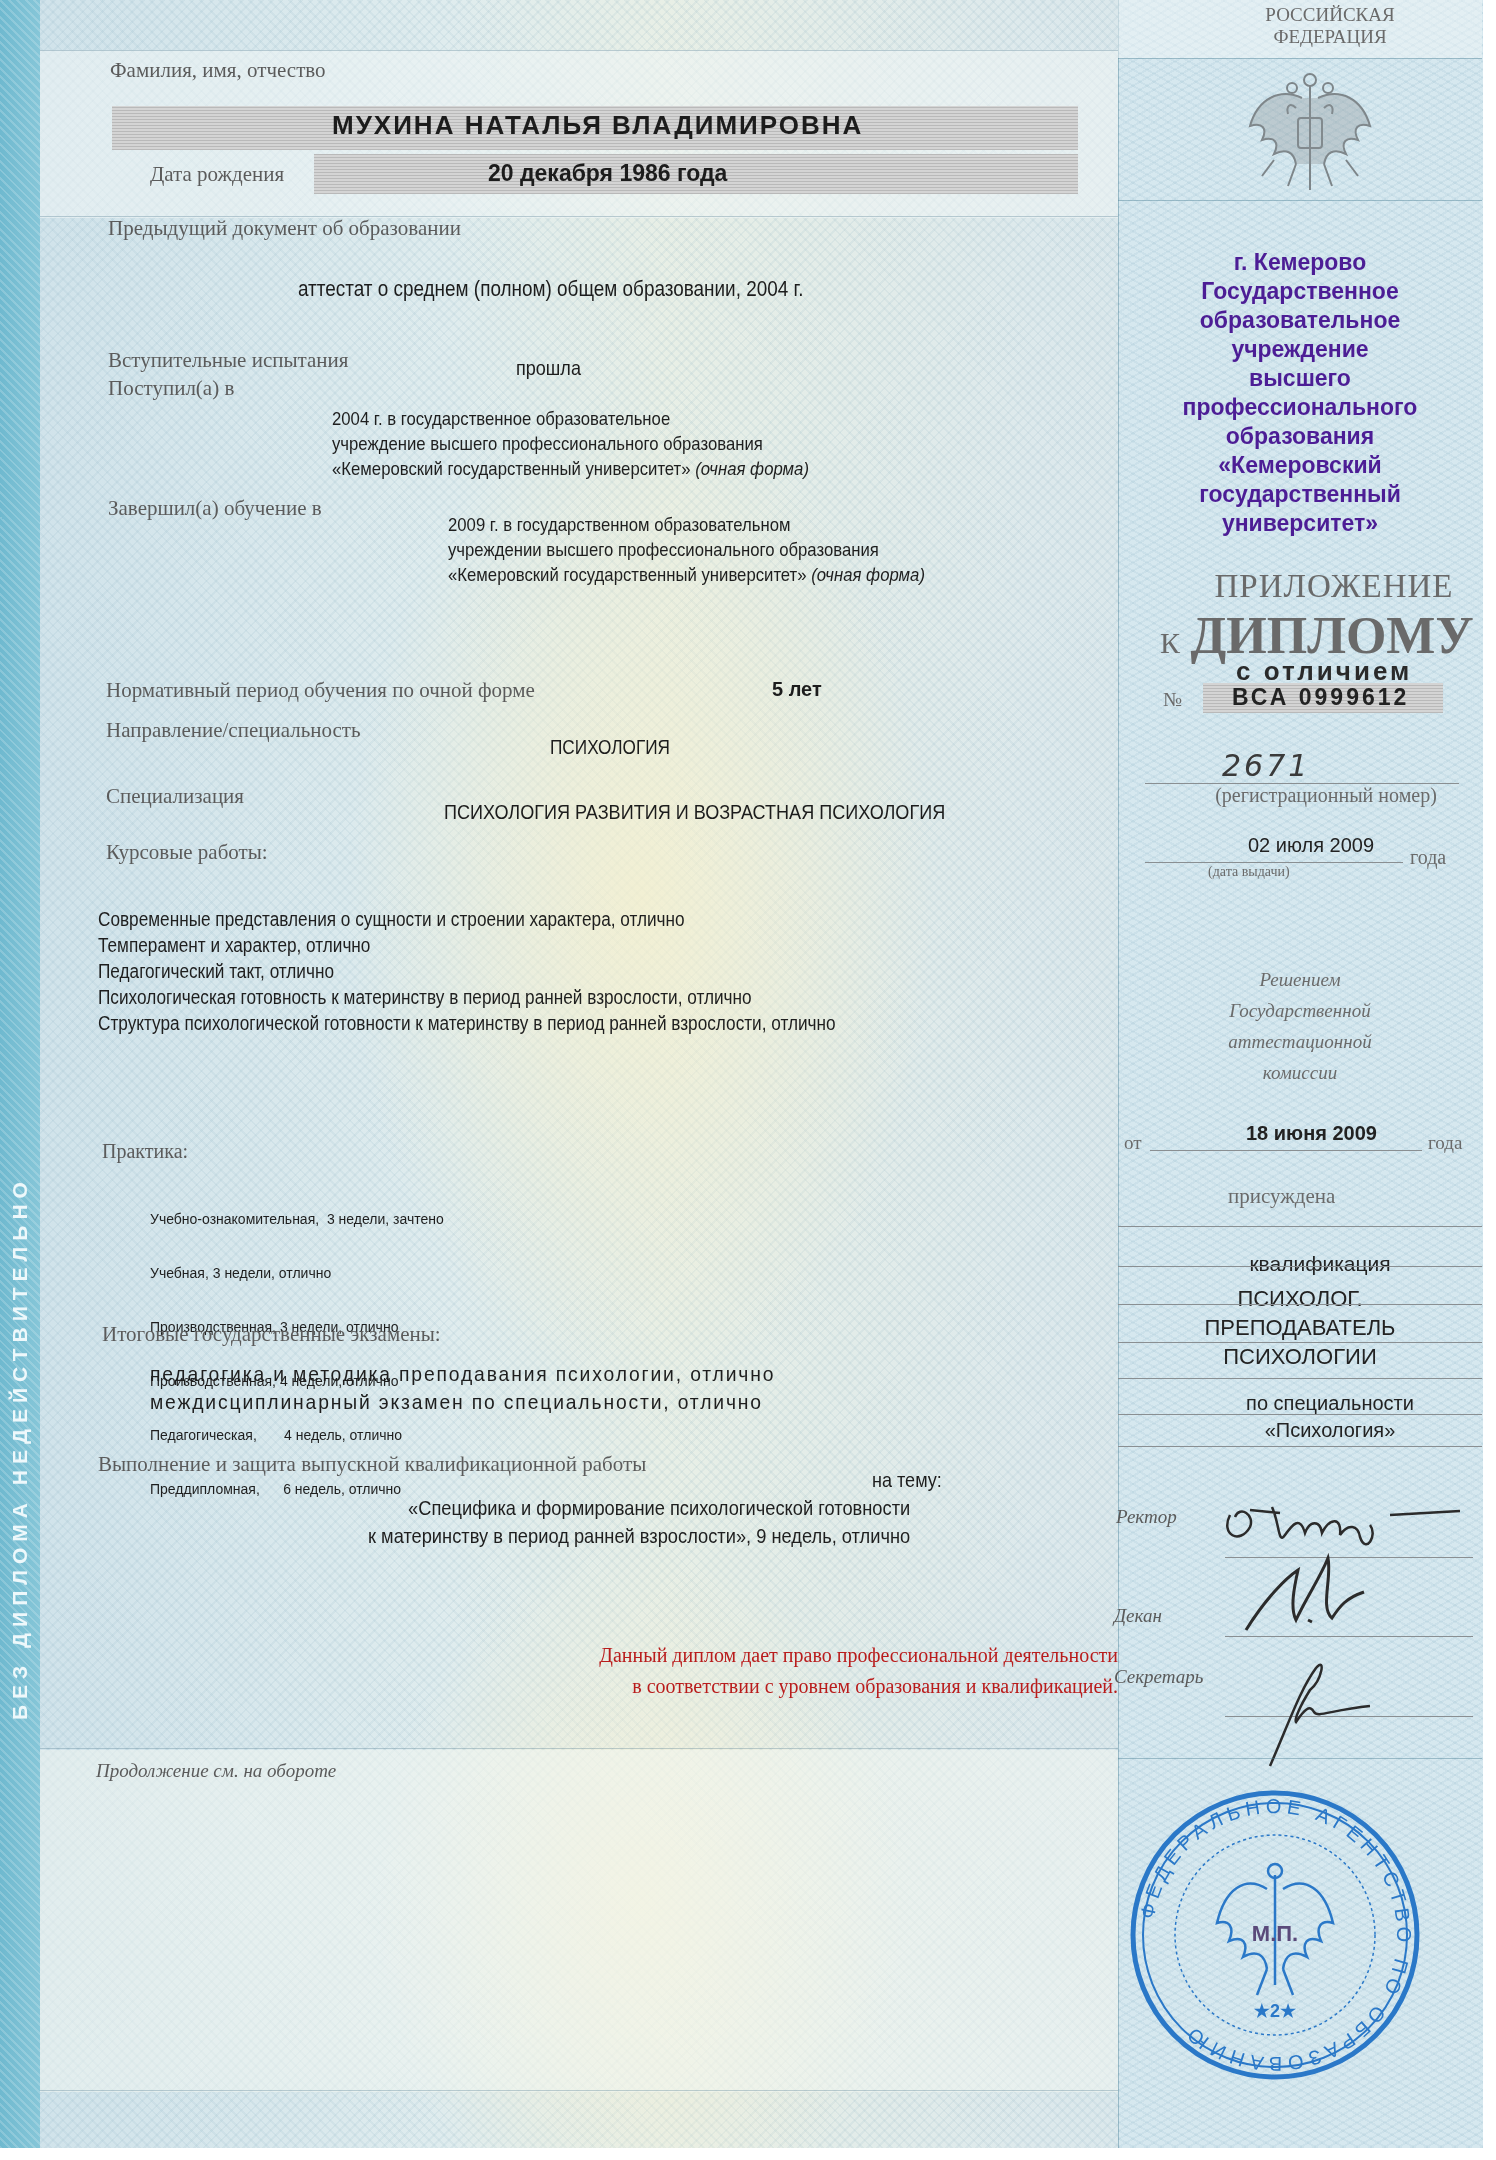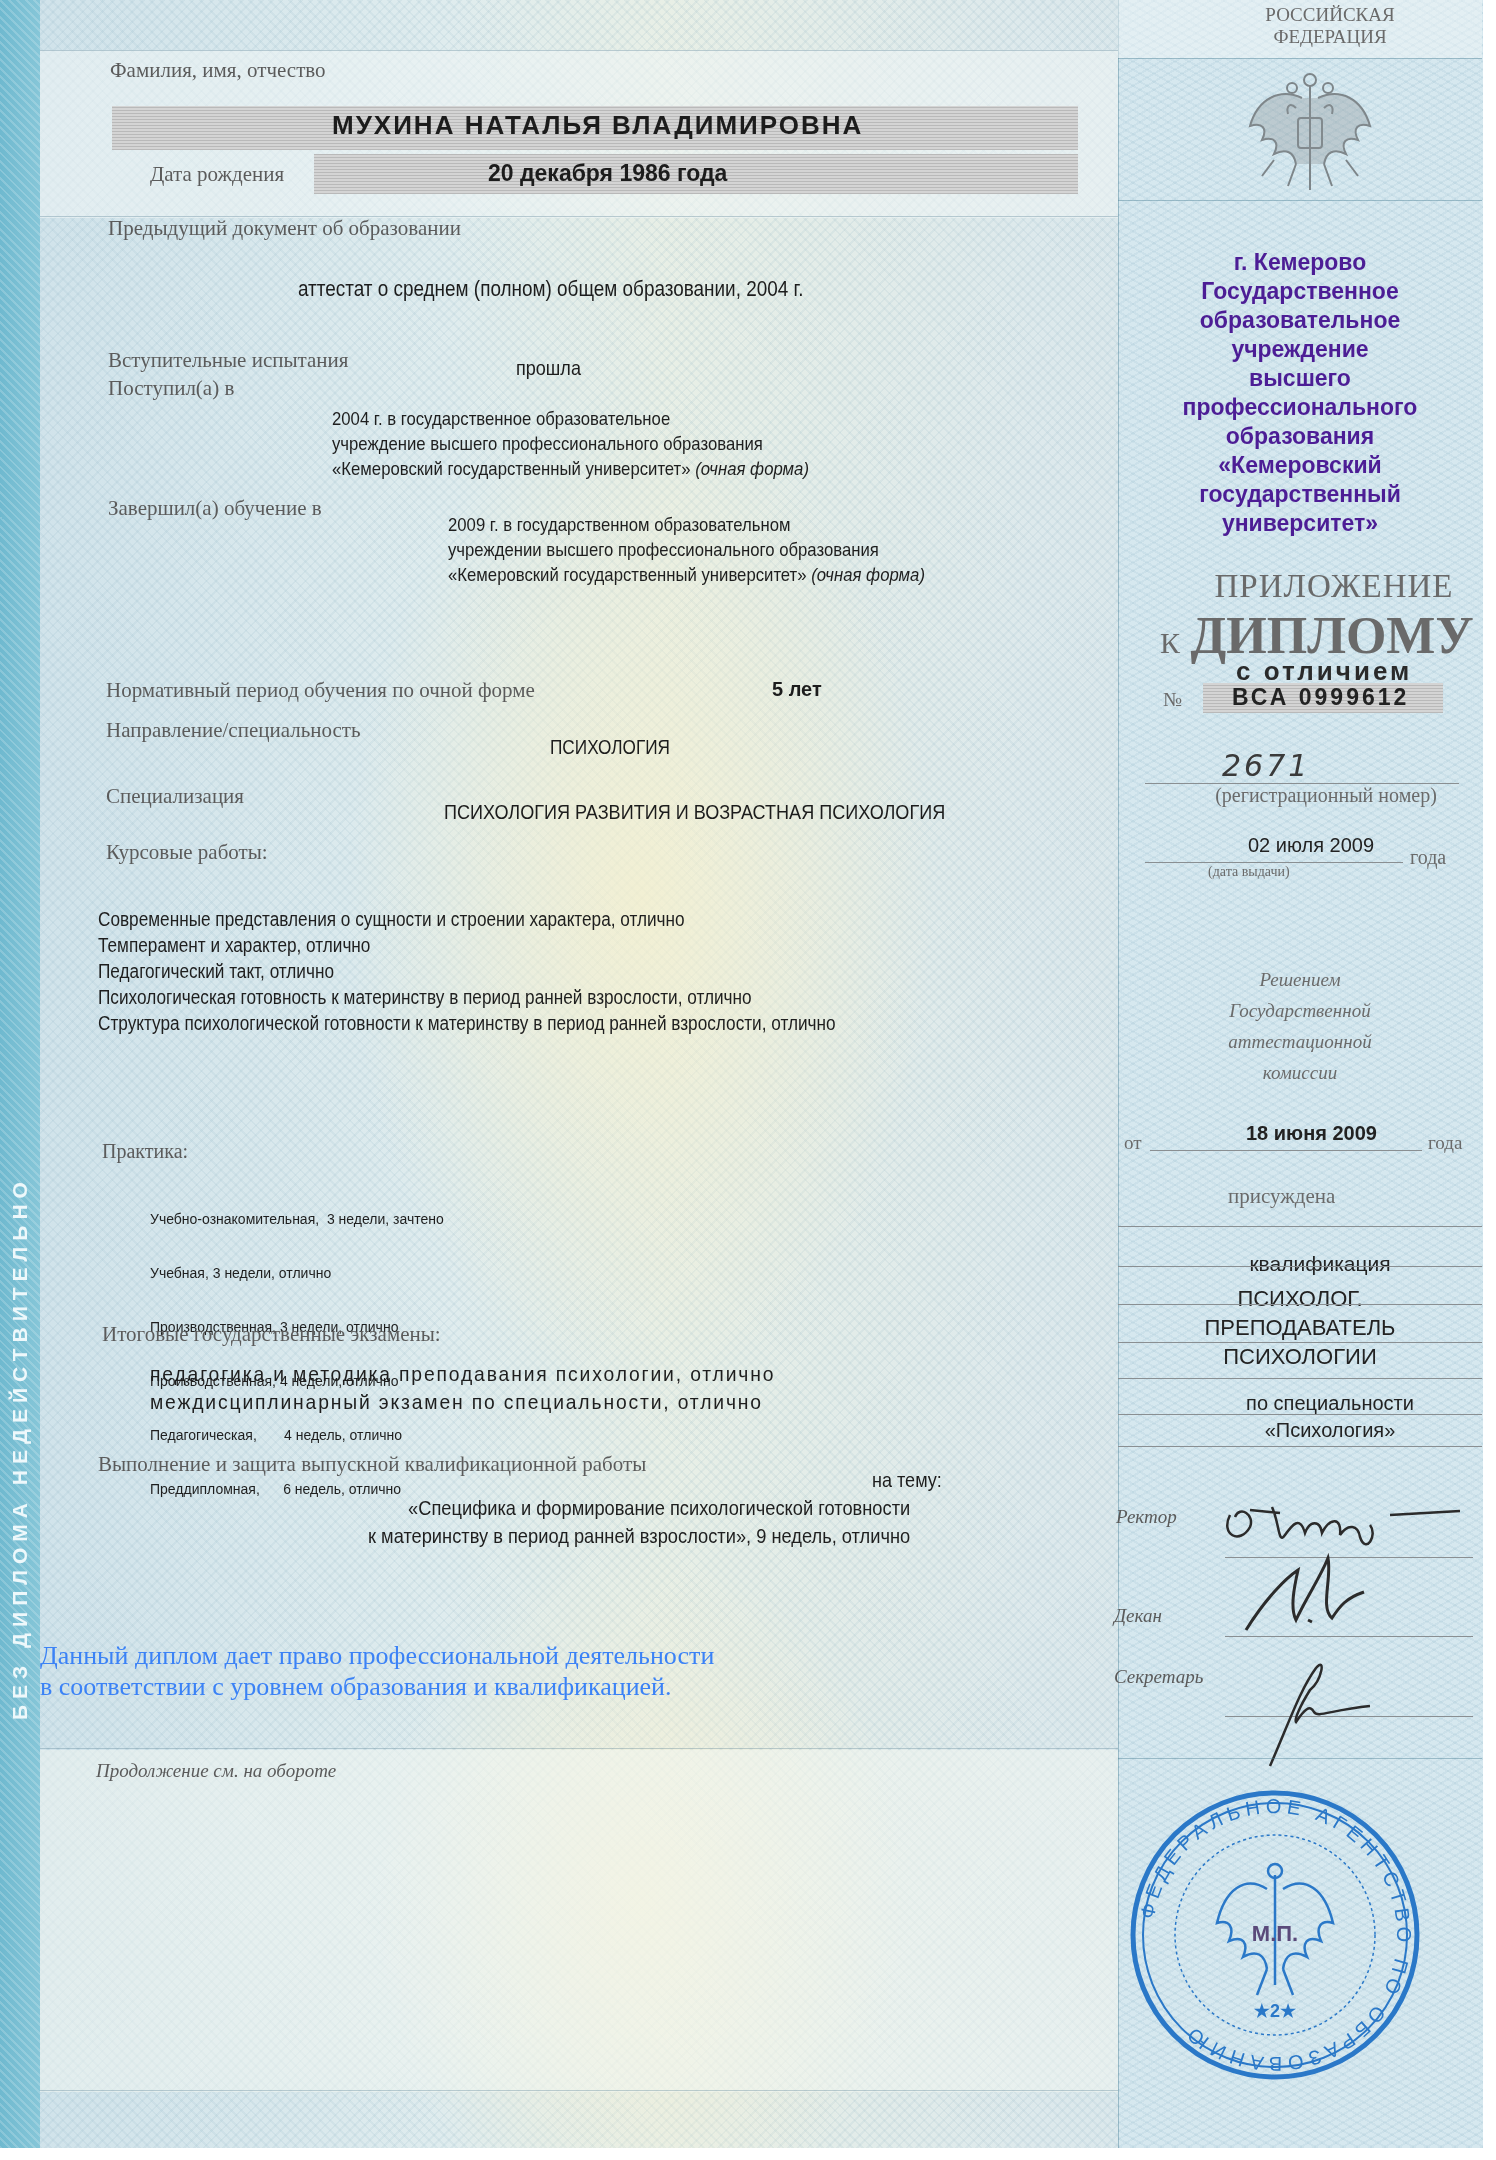--- a/index.html
+++ b/index.html
@@ -144,21 +144,21 @@
   <div>междисциплинарный экзамен по специальности, отлично</div>
 </div>
 
 <div class="label" style="left:98px;top:1452px;">Выполнение и защита выпускной квалификационной работы</div>
 <div class="val condensed" style="left:872px;top:1468px;font-size:21px;">на тему:</div>
 <div style="position:absolute;left:368px;top:1494px;font-size:21px;line-height:28px;white-space:nowrap;transform-origin:0 0;transform:scaleX(0.87);text-align:right;">
   <div style="padding-left:32px;">«Специфика и формирование психологической готовности</div>
   <div>к материнству в период ранней взрослости», 9 недель, отлично</div>
 </div>
 
-<div style="position:absolute;left:40px;width:1078px;top:1640px;text-align:left;font-family:'Liberation Serif','DejaVu Serif',serif;font-size:26px;line-height:31px;color:#3b82f6;">
+<div style="position:absolute;left:40px;width:1078px;top:1640px;text-align:right;font-family:'Liberation Serif','DejaVu Serif',serif;font-size:20px;line-height:31px;color:#b91c1c;">
   <div>Данный диплом дает право профессиональной деятельности</div>
   <div>в соответствии с уровнем образования и квалификацией.</div>
 </div>
 
 <div class="label" style="left:96px;top:1760px;font-style:italic;font-size:19px;">Продолжение см. на обороте</div>
 
 <div class="right-panel"></div>
 <div class="light-panel" style="left:1118px;top:0;width:364px;height:58px;background:rgba(240,246,248,0.5);"></div>
 <div class="line" style="left:1118px;top:58px;width:364px;background:rgba(80,130,150,0.45);"></div>
 <div class="line" style="left:1118px;top:200px;width:364px;background:rgba(80,130,150,0.45);"></div>

